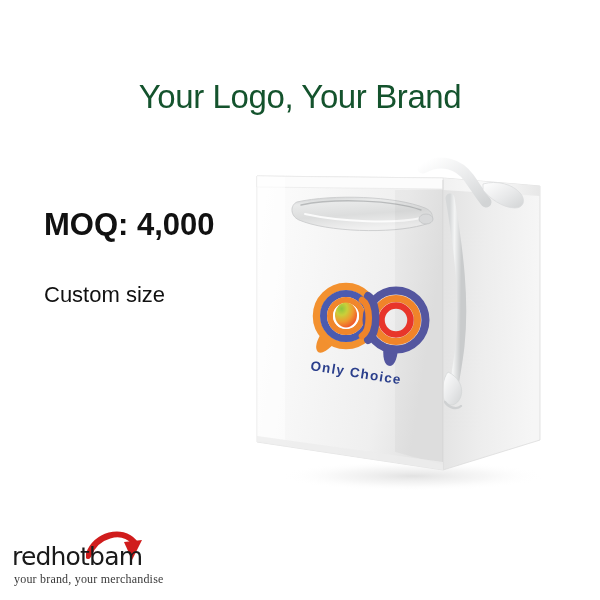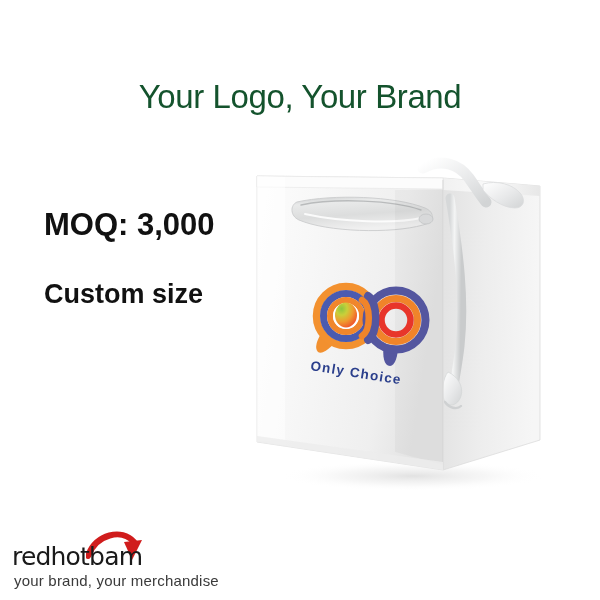--- a/index.html
+++ b/index.html
@@ -41,22 +41,22 @@
     font-weight: bold;
     font-size: 31px;
     color: #111111;
     letter-spacing: 0px;
     white-space: nowrap;
   }
   .bullets {
     position: absolute;
     left: 44px;
     top: 281px;
-    font-weight: bold;
-    font-size: 27px;
+    font-weight: normal;
+    font-size: 22px;
     color: #111111;
     line-height: 27px;
     white-space: nowrap;
   }
   .bullets div { display: block; }
 
   
   .bag-wrap {
     position: absolute;
     left: 245px;
@@ -93,40 +93,40 @@
     font-weight: normal;
     letter-spacing: -0.8px;
     color: #1a1a1a;
     white-space: nowrap;
     text-align: center;
   }
   .brand-tag {
     position: absolute;
     left: 6px;
     top: 44px;
-    font-family: Liberation Sans, sans-serif;
-    font-size: 15px;
+    font-family: Liberation Serif, serif;
+    font-size: 12px;
     letter-spacing: 0.2px;
     color: #3a3a3a;
     white-space: nowrap;
   }
   .brand-swoosh {
     position: absolute;
     left: 78px;
     top: -2px;
   }
 </style>
 </head>
 <body>
 
 <div id="page">
 
   <div class="headline">Your Logo, Your Brand</div>
 
-  <div class="moq">MOQ: 3,000</div>
+  <div class="moq">MOQ: 4,000</div>
 
   <div class="bullets">
     <div>Custom size</div>
   </div>
 
   <div class="bag-wrap">
     <svg class="bag-svg" width="320" height="350" viewBox="0 0 320 350">
       <defs>
         <linearGradient id="frontFace" x1="0" y1="0" x2="1" y2="0.25">
           <stop offset="0%" stop-color="#fdfdfd"></stop>

